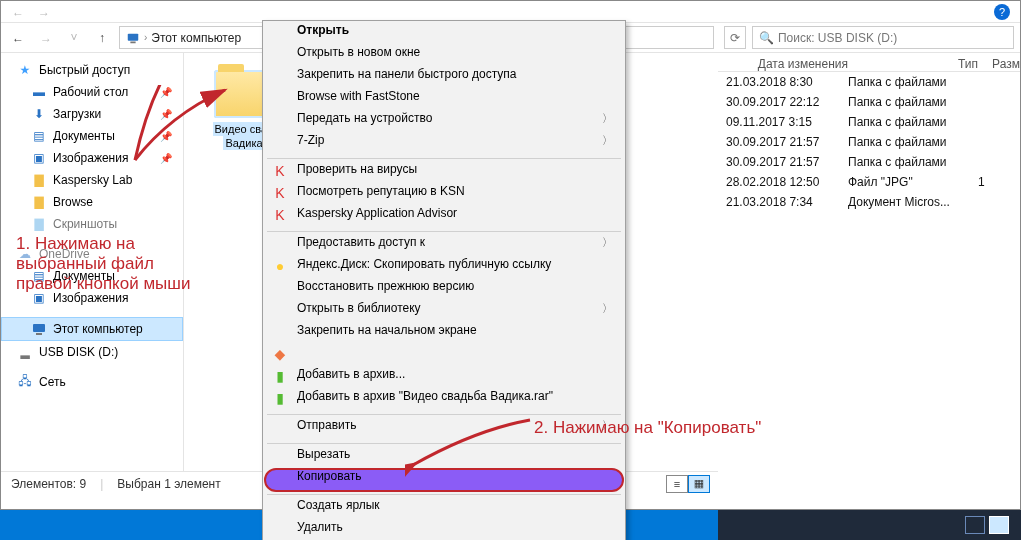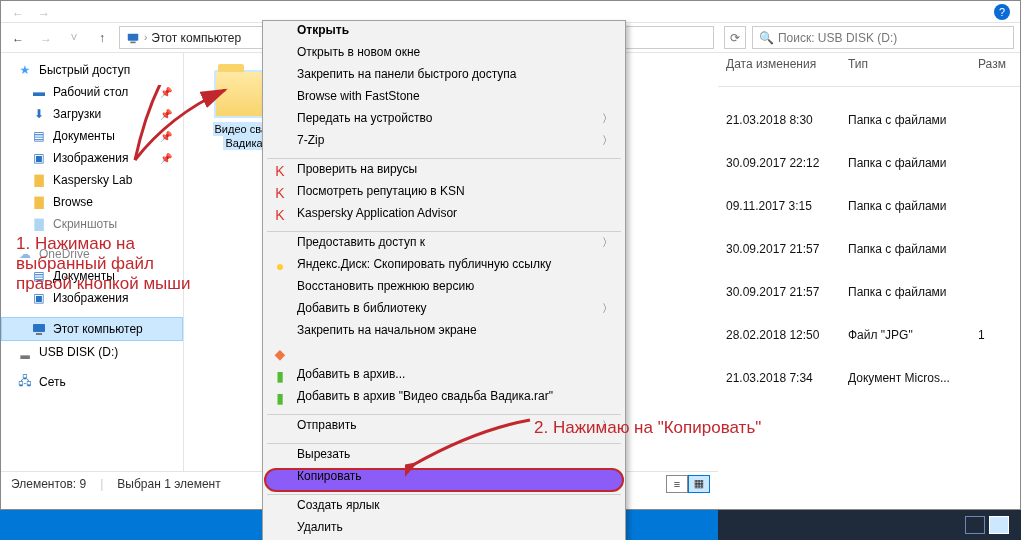--- a/index.html
+++ b/index.html
@@ -32,28 +32,28 @@
 .folder-sel .icon { width:60px; height:48px; margin:12px auto 4px; background:linear-gradient(#ffe9a6,#f8d46b); border-radius:3px 3px 2px 2px; position:relative; border:1px solid #99d1ff; background-clip:padding-box; outline:2px solid #cce8ff; outline-offset:-2px; }
 .folder-sel .icon:before { content:''; position:absolute; left:3px; top:-7px; width:26px; height:8px; background:#f8d46b; border-radius:2px 2px 0 0; }
 .folder-lbl { font-size:11px; line-height:14px; background:#cce8ff; padding:0 2px; display:inline-block; }
 
 .statusbar { height:24px; border-top:1px solid #e4e4e4; display:flex; align-items:center; padding:0 10px; gap:14px; color:#333; }
 .view-toggle { margin-left:auto; display:flex; gap:0; }
 .view-toggle span { width:22px; height:18px; border:1px solid #888; display:inline-flex; align-items:center; justify-content:center; font-size:11px; }
 .view-toggle span.active { background:#cce8ff; border-color:#0078d7; }
 
 
-.cols { display:flex; border-bottom:1px solid #e4e4e4; padding:4px 0 15px 8px; color:#555; }
+.cols { display:flex; border-bottom:1px solid #e4e4e4; padding:4px 0 0 8px; color:#555;text-align:right; }
 .cols span { white-space:nowrap; }
 .col-date { width:122px; }
 .col-type { width:130px; }
 .col-size { flex:1; }
 .rows { padding:0 0 0 8px; }
 .row { display:flex; padding:3px 0; color:#111; }
-.row span { white-space:nowrap; overflow:hidden; text-overflow:ellipsis;margin-top:23px; }
+.row span { white-space:nowrap; overflow:hidden; text-overflow:ellipsis; }
 .vid-icon { width:54px; height:46px; background:#fff; border:2px solid #0a6ad6; border-radius:3px; position:absolute; left:632px; top:65px; }
 .vid-icon:before { content:''; position:absolute; left:6px; top:6px; right:6px; height:10px; background:#40a0ff; }
 .win2 .help { position:absolute; right:10px; top:3px; width:16px; height:16px; border-radius:50%; background:#0a6ad6; color:#fff; text-align:center; line-height:16px; font-size:11px; }
 
 
 .ctxmenu { position:absolute; left:262px; top:20px; width:364px; background:#f2f2f2; border:1px solid #a0a0a0; box-shadow:3px 3px 5px rgba(0,0,0,.25); padding:2px; }
 .mi { display:flex; align-items:flex-start; height:22px; padding:0 30px 0 32px; white-space:nowrap; position:relative; cursor:default; }
 .mi.sep { height:1px; margin:3px 2px; background:#d0d0d0; padding:0; }
 .mi .sub { position:absolute; right:10px; font-size:11px; color:#555; }
 .mi .ico { position:absolute; left:6px; width:18px; height:18px; display:flex; align-items:center; justify-content:center; font-size:14px; }
@@ -286,21 +286,21 @@
       <span class="sub">〉</span>
     </div>
   <div class="mi">
       <span class="ico" style="color:#fc3">●</span>
       <span>Яндекс.Диск: Скопировать публичную ссылку</span>
     </div>
   <div class="mi">
       <span>Восстановить прежнюю версию</span>
     </div>
   <div class="mi">
-      <span>Добавить в библиотеку</span>
+      <span>Открыть в библиотеку</span>
       <span class="sub">〉</span>
     </div>
   <div class="mi">
       <span>Закрепить на начальном экране</span>
     </div>
   <div class="mi">
       <span class="ico" style="color:#e74">◆</span>
     </div>
   <div class="mi">
       <span class="ico" style="color:#5b3">▮</span>

